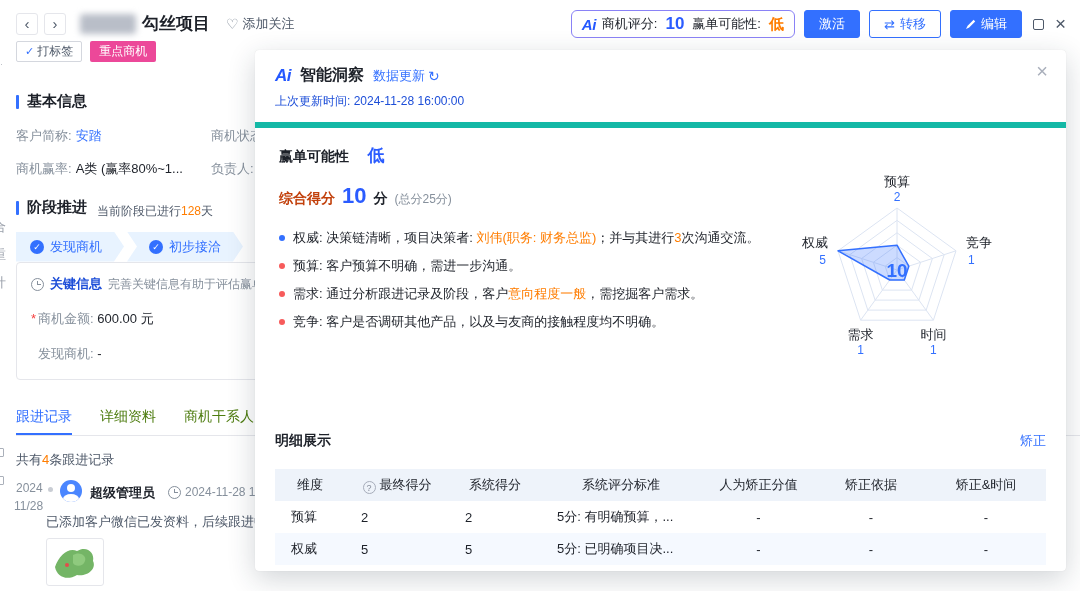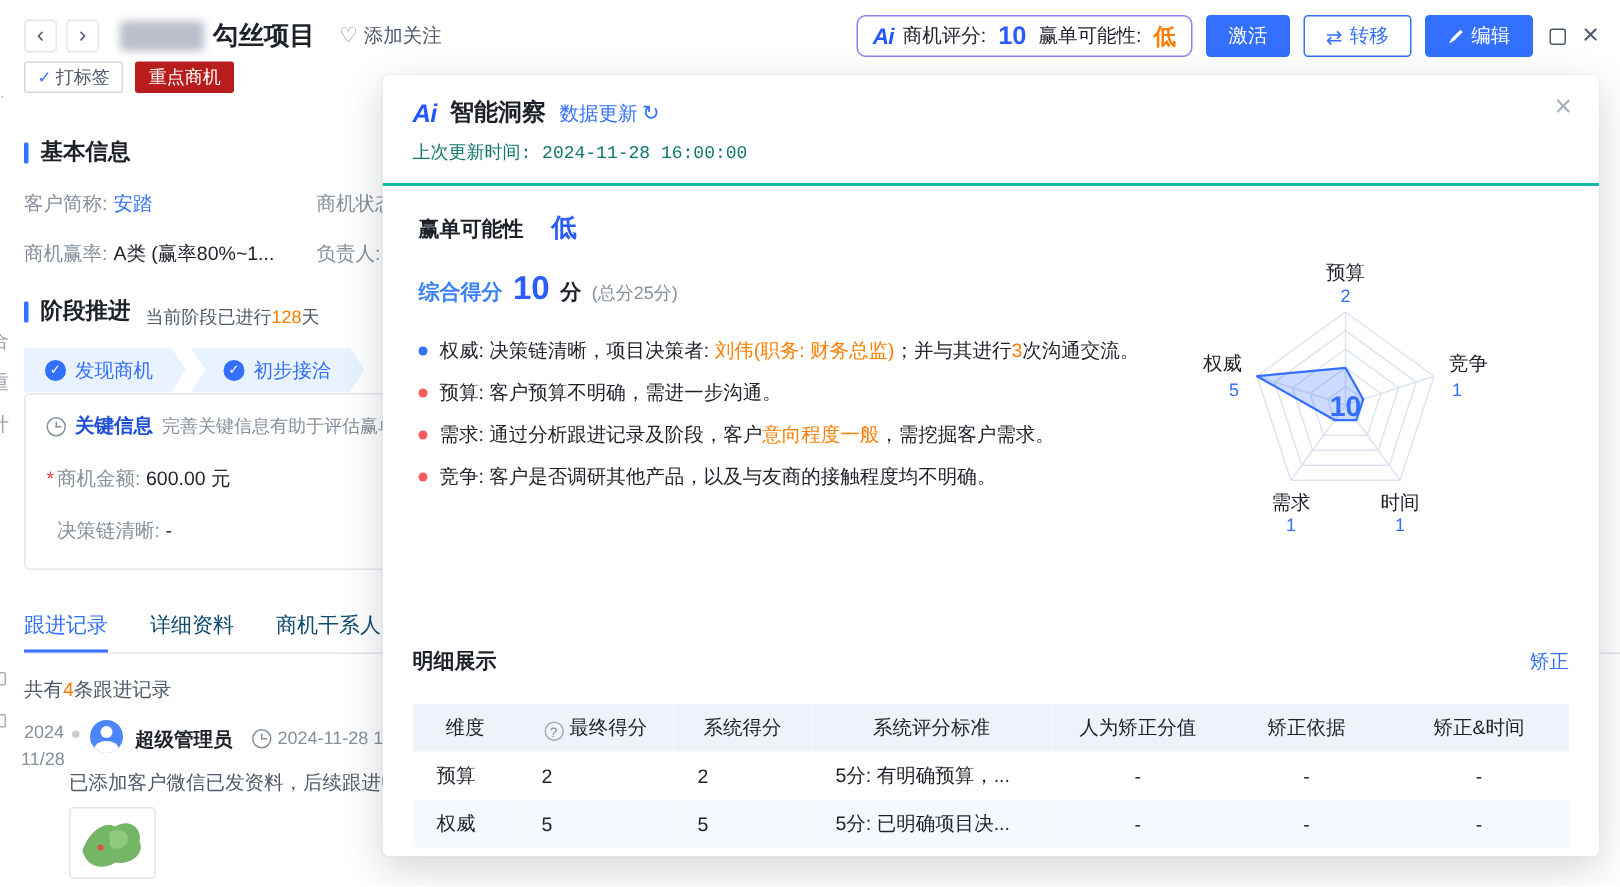--- a/index.html
+++ b/index.html
@@ -16,21 +16,21 @@
   .topbar { position:absolute; top:0; left:0; right:0; height:64px; background:#fff; z-index:2; }
   .topbar-left { position:absolute; left:16px; top:12px; display:flex; align-items:center; gap:6px; }
   .nav-btn { width:22px; height:22px; border:1px solid #e5e6eb; border-radius:3px; display:inline-flex; align-items:center; justify-content:center; color:#4e5969; font-size:15px; background:#fff; cursor:pointer; }
   .blur-block { width:56px; height:20px; background:#b9bec8; border-radius:3px; filter:blur(3px); margin-left:8px; }
   .page-title { font-size:17px; font-weight:bold; color:#1d2129; }
   .follow { display:inline-flex; align-items:center; gap:4px; color:#4e5969; font-size:13px; margin-left:10px; cursor:pointer; }
   .heart-icon { font-size:14px; color:#86909c; }
   .tags-row { position:absolute; left:16px; top:41px; display:flex; gap:8px; align-items:center; }
   .tag-outline { display:inline-flex; align-items:center; gap:3px; border:1px solid #d4d7de; border-radius:2px; padding:1px 8px; font-size:12px; color:#4e5969; background:#fff; cursor:pointer; }
   .tag-check-icon { color:#3370ff; font-size:11px; }
-  .tag-solid { background:#b91c1c; color:#fff; font-size:12px; padding:2px 9px; border-radius:2px; }
+  .tag-solid { background:#ec4899; color:#fff; font-size:12px; padding:2px 9px; border-radius:2px; }
   .topbar-right { position:absolute; right:14px; top:10px; display:flex; align-items:center; gap:9px; }
   .score-badge { display:flex; align-items:center; gap:6px; border:1px solid #8a82f6; border-radius:6px; padding:3px 10px; background:#fff; }
   .ai-logo { font-weight:800; font-style:italic; color:#2458ff; font-size:15px; letter-spacing:-0.5px; }
   .ai-logo.lg { font-size:17px; }
   .badge-label { font-size:13px; color:#1d2129; }
   .badge-score { font-size:17px; font-weight:bold; color:#2b5cff; margin:0 2px; }
   .badge-win { font-size:15px; font-weight:bold; color:#ff7d00; margin-left:2px; }
   .btn { height:28px; display:inline-flex; align-items:center; gap:5px; padding:0 14px; border-radius:3px; font-size:13px; cursor:pointer; }
   .btn-primary { background:#3370ff; color:#fff; border:1px solid #3370ff; }
   .btn-outline { background:#fff; color:#3370ff; border:1px solid #3370ff; }
@@ -64,21 +64,21 @@
   .key-row { margin-top:17px; font-size:13px; color:#86909c; }
   .key-row.second { padding-left:7px; }
   .req-star { color:#f53f3f; margin-right:2px; }
   .key-val { color:#1d2129; }
 
   .clock-icon { display:inline-block; width:13px; height:13px; border:1px solid #86909c; border-radius:50%; position:relative; flex:0 0 13px; }
   .clock-icon::before { content:''; position:absolute; left:5px; top:2px; width:1px; height:4px; background:#86909c; }
   .clock-icon::after { content:''; position:absolute; left:5px; top:5px; width:4px; height:1px; background:#86909c; }
 
   .tabs { position:absolute; left:16px; top:408px; right:0; display:flex; gap:28px; border-bottom:1px solid #e5e6eb; height:28px; }
-  .tab { font-size:14px; color:#0c4a6e; padding-bottom:9px; cursor:pointer; white-space:nowrap; }
+  .tab { font-size:14px; color:#4d7c0f; padding-bottom:9px; cursor:pointer; white-space:nowrap; }
   .tab.active { color:#3370ff; border-bottom:2px solid #3370ff; }
 
   .records-summary { position:absolute; left:16px; top:451px; font-size:13px; color:#4e5969; }
   .records-summary b { color:#ff7d00; font-weight:normal; }
 
   .rec-year { position:absolute; left:16px; top:481px; font-size:12px; color:#86909c; }
   .rec-date { position:absolute; left:14px; top:499px; font-size:12px; color:#86909c; }
   .tl-dot { position:absolute; left:48px; top:487px; width:5px; height:5px; border-radius:50%; background:#c9cdd4; }
   .avatar { position:absolute; left:60px; top:480px; width:22px; height:22px; border-radius:50%; background:#4a86ff; overflow:hidden; }
   .avatar::before { content:''; position:absolute; top:4px; left:7px; width:8px; height:8px; background:#fff; border-radius:50%; }
@@ -89,26 +89,26 @@
   .rec-thumb { position:absolute; left:46px; top:538px; width:58px; height:48px; border:1px solid #e5e6eb; border-radius:3px; background:#fff; display:flex; align-items:center; justify-content:center; overflow:hidden; cursor:pointer; }
 
   
   .modal { position:absolute; left:255px; top:50px; width:811px; height:521px; background:#fff; border-radius:4px;
            box-shadow:0 8px 28px rgba(31,45,61,0.2), 0 0 1px rgba(0,0,0,0.12); z-index:10; overflow:hidden; }
   .modal-header { display:flex; align-items:center; gap:9px; padding:15px 20px 0; }
   .modal-title { font-size:16px; font-weight:bold; color:#1d2129; }
   .modal-refresh { display:inline-flex; align-items:center; gap:3px; color:#3370ff; font-size:13px; cursor:pointer; }
   .refresh-icon { font-size:14px; }
   .modal-close { position:absolute; right:18px; top:11px; font-size:20px; color:#a9afbb; cursor:pointer; line-height:1; }
-  .modal-updated { padding:7px 20px 12px; font-size:12px; color:#0f766e; border-bottom:2px solid #14b8a6;font-family:Liberation Mono, monospace; }
+  .modal-updated { padding:7px 20px 12px; font-size:12px; color:#1d4ed8; border-bottom:6px solid #14b8a6; }
   .modal-body { position:relative; padding:16px 24px 0; }
   .win-label { font-size:14px; font-weight:bold; color:#1d2129; }
   .win-val { font-size:17px; font-weight:bold; color:#2b5cff; margin-left:14px; }
   .score-line { margin-top:16px; display:flex; align-items:baseline; gap:7px; }
-  .score-label { font-size:14px; font-weight:bold; color:#3b82f6; }
+  .score-label { font-size:14px; font-weight:bold; color:#c2410c; }
   .score-val { font-size:22px; font-weight:bold; color:#2b5cff; }
   .score-unit { font-size:14px; font-weight:bold; color:#1d2129; }
   .score-total { font-size:12px; color:#86909c; }
   .bullets { margin-top:20px; width:520px; }
   .bullet { display:flex; gap:8px; font-size:13px; color:#1d2129; line-height:18px; margin-bottom:10px; }
   .bullet-dot { flex:0 0 6px; width:6px; height:6px; border-radius:50%; margin-top:6px; }
   .dot-blue { background:#3370ff; }
   .dot-red { background:#f75b5b; }
   .hl { color:#ff7d00; }
   .radar-wrap { position:absolute; right:14px; top:100px; width:310px; height:240px; }
@@ -218,21 +218,21 @@
     <div class="key-info-head">
       <span class="clock-icon"></span>
       <span class="key-info-title">关键信息</span>
       <span class="key-info-hint">完善关键信息有助于评估赢单可</span>
     </div>
     <div class="key-row">
       <span class="req-star">*</span><span>商机金额:</span>
       <span class="key-val">600.00 元</span>
     </div>
     <div class="key-row second">
-      <span>决策链清晰:</span>
+      <span>发现商机:</span>
       <span class="key-val">-</span>
     </div>
   </section>
 
   <div class="tabs" id="tabs">
       <div class="tab active">跟进记录</div>
       <div class="tab">详细资料</div>
       <div class="tab">商机干系人 1</div>
     </div>
   <div class="records-summary">

